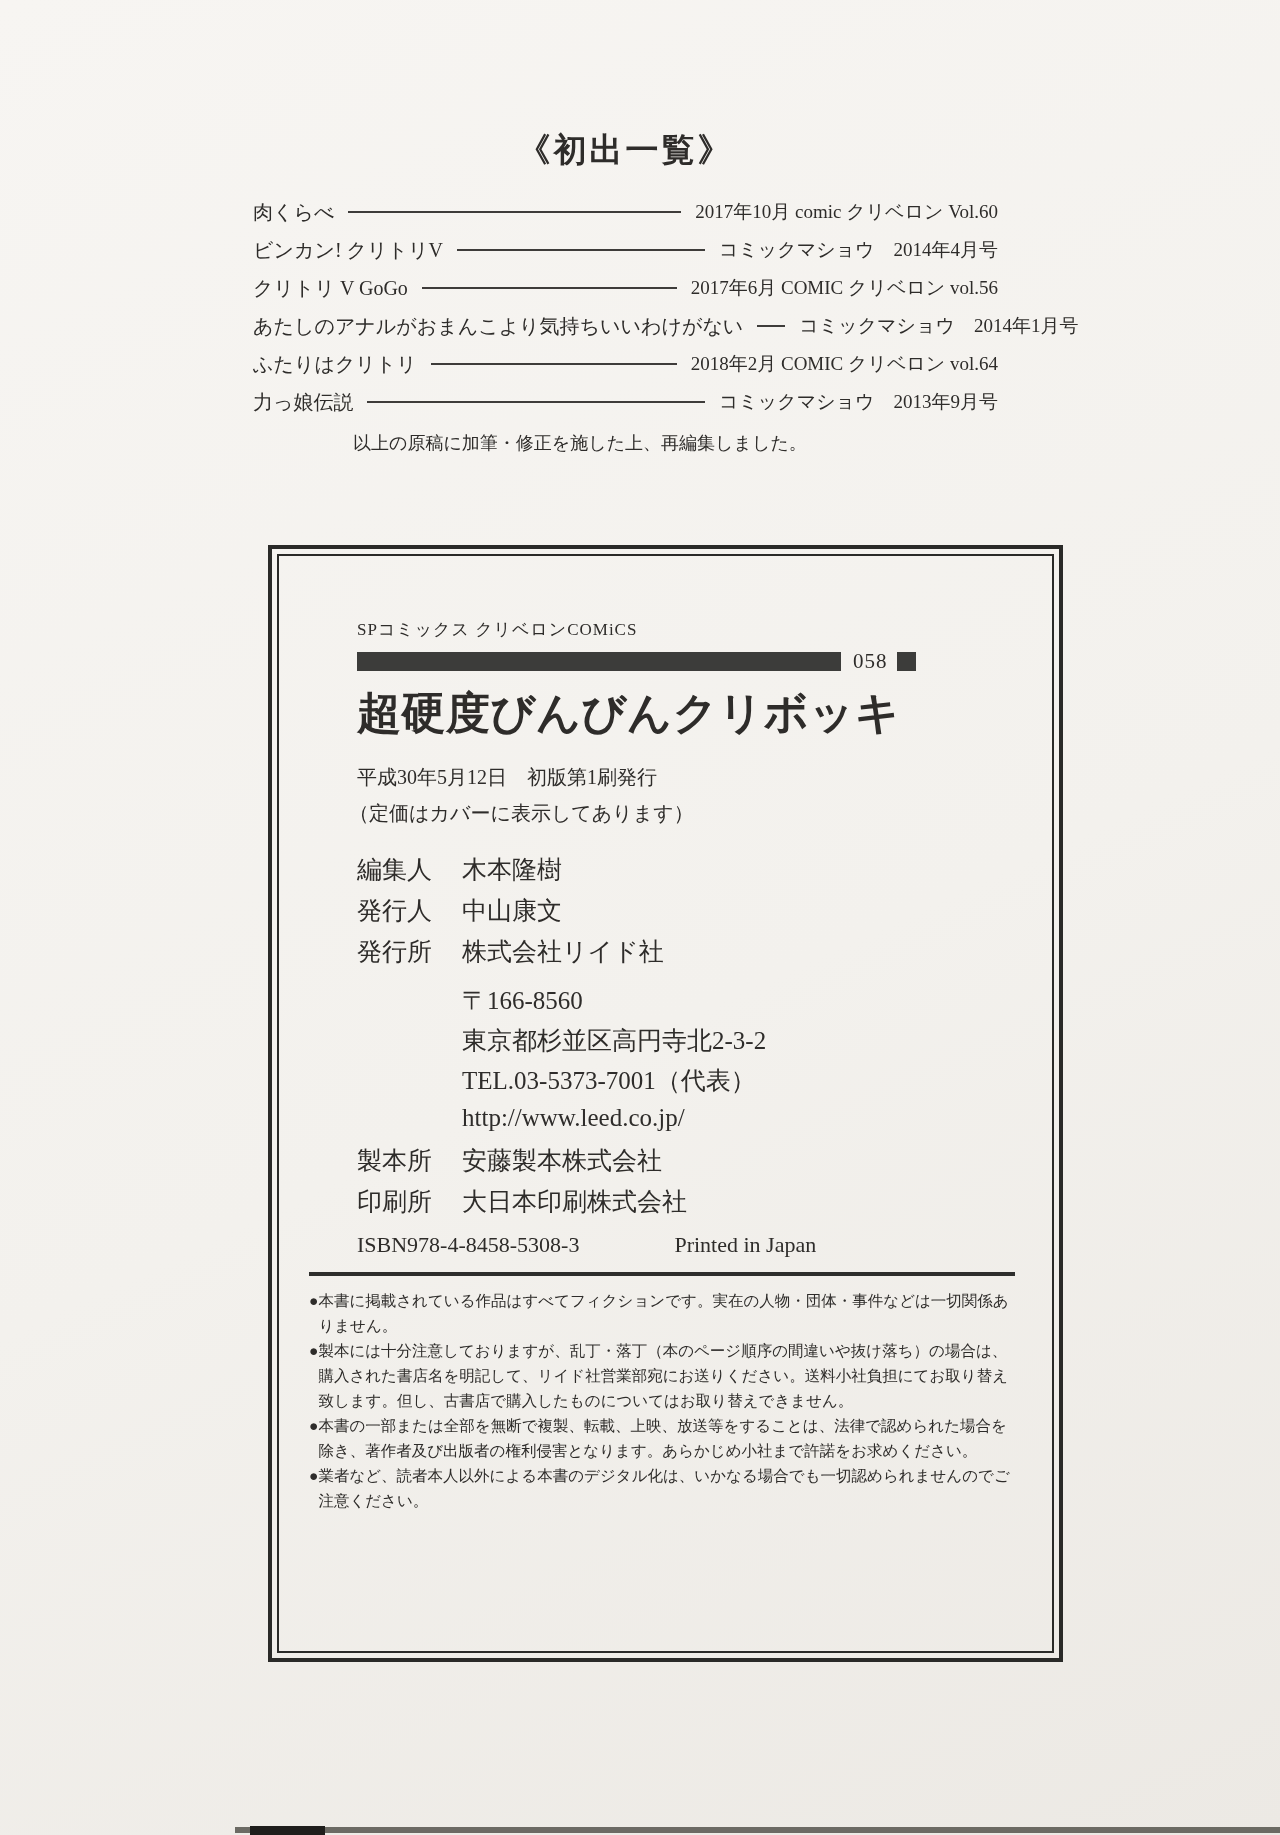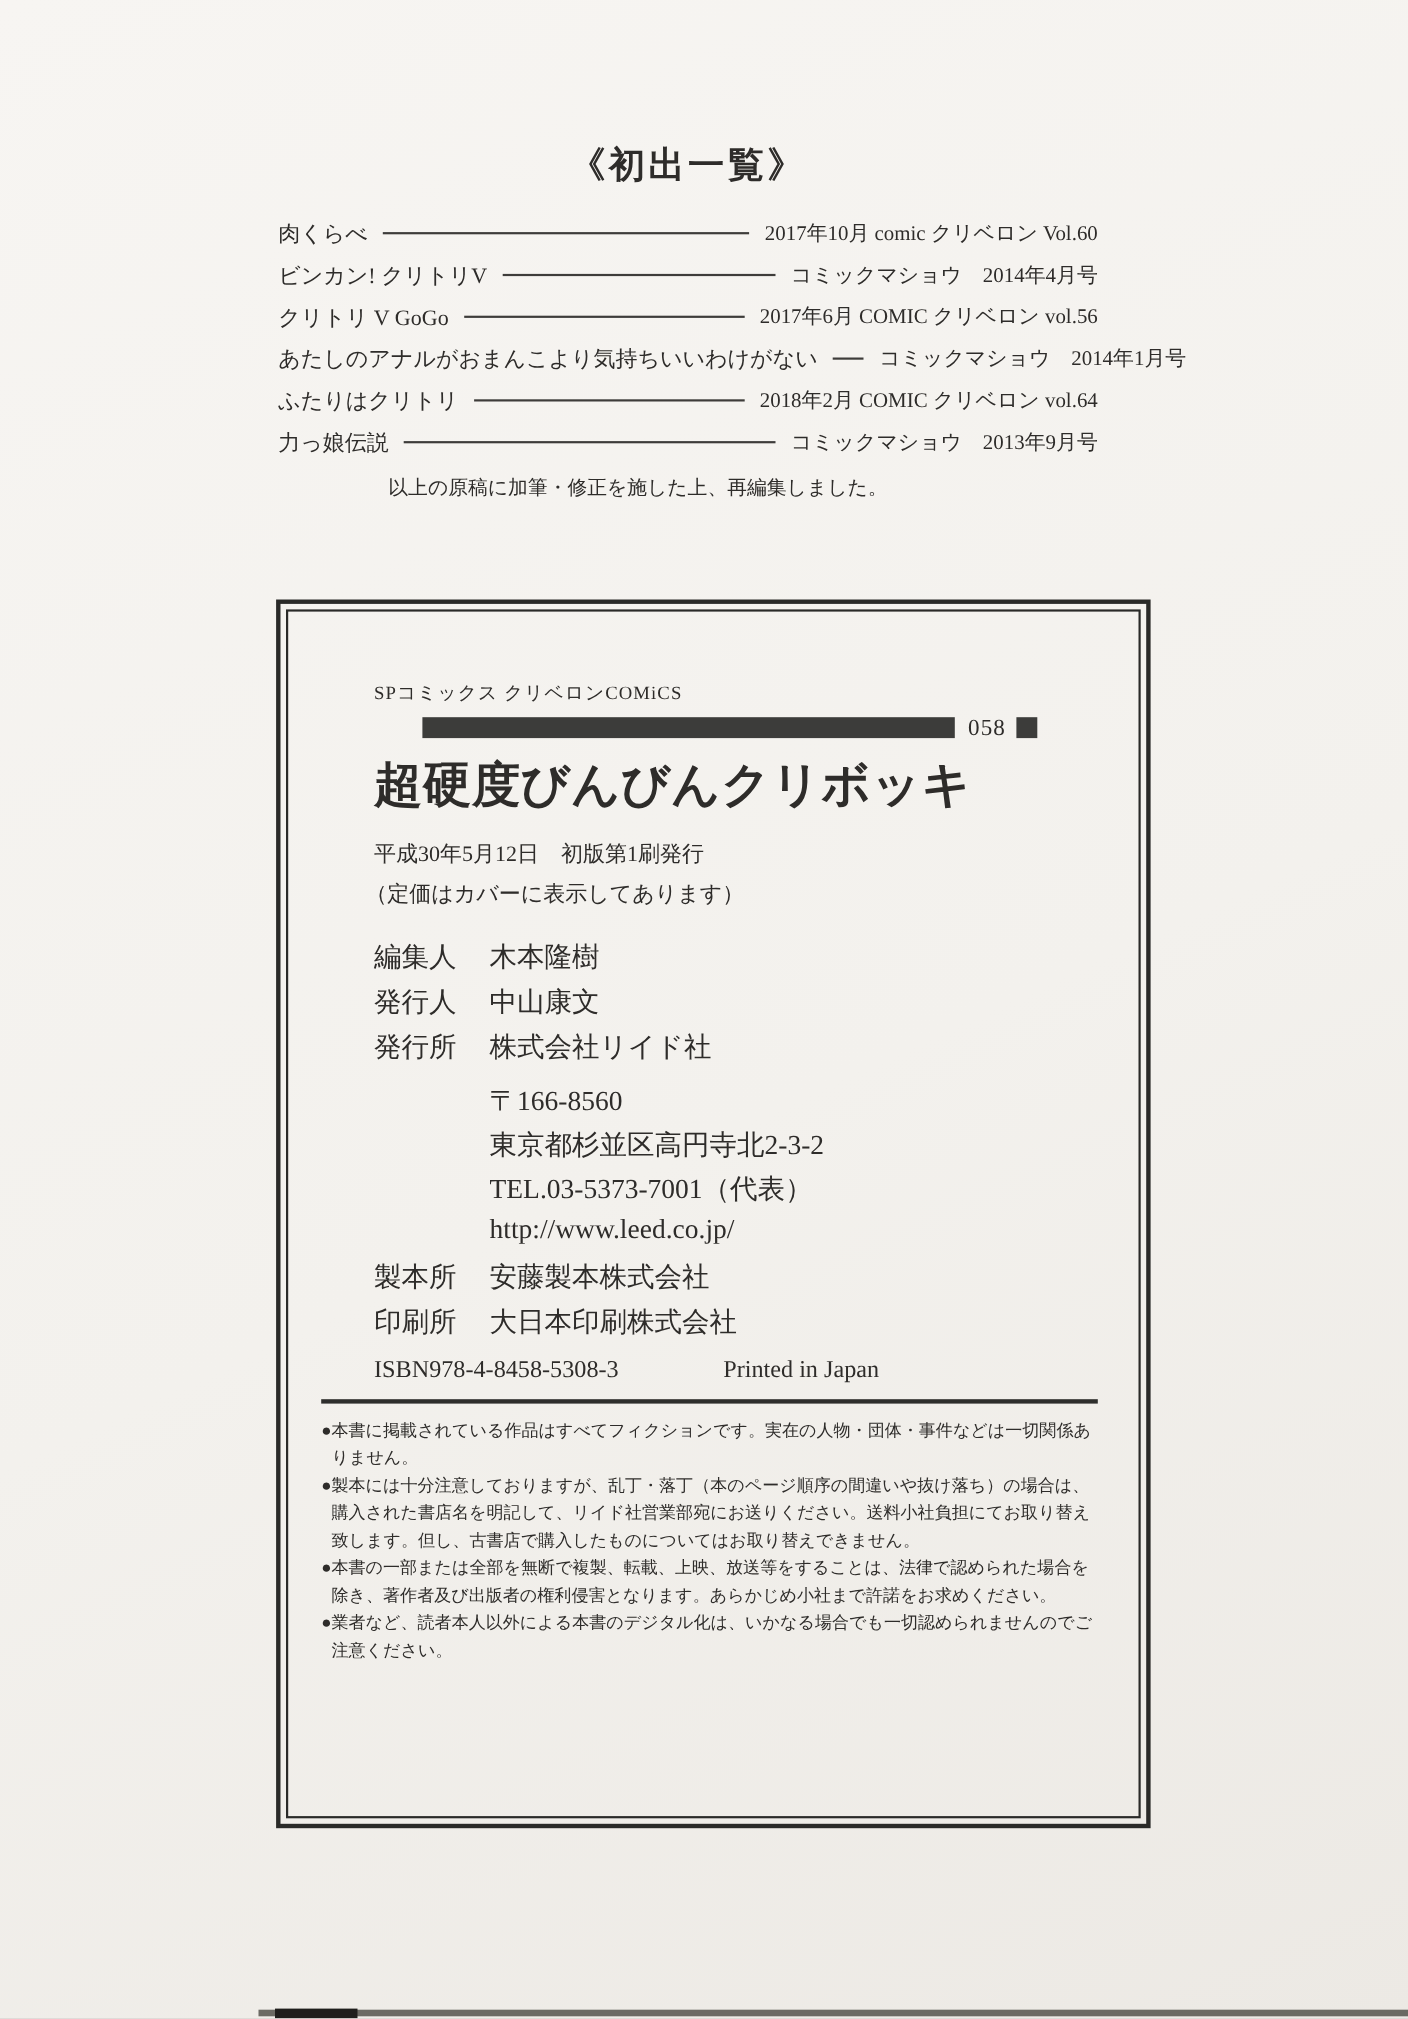--- a/index.html
+++ b/index.html
@@ -16,25 +16,25 @@
   
   .first-pub { position:absolute; left:253px; top:128px; width:745px; }
   .fp-header { text-align:center; font-size:33px; font-weight:bold; letter-spacing:3px; margin:0 0 28px 0; }
   .fp-row { display:flex; align-items:center; height:22px; margin-bottom:16px; font-size:20px; }
   .fp-title { white-space:nowrap; }
   .fp-leader { flex:1 1 auto; height:2px; background:#3e3c3a; margin:0 14px; min-width:28px; }
   .fp-source { white-space:nowrap; font-size:19px; }
   .fp-note { margin:18px 0 0 100px; font-size:18px; }
 
   
-  .colophon { position:absolute; left:251px; top:545px; width:795px; height:1117px; border:4px solid #2a2a28; box-sizing:border-box; background:transparent; }
+  .colophon { position:absolute; left:268px; top:545px; width:795px; height:1117px; border:4px solid #2a2a28; box-sizing:border-box; background:transparent; }
   .colophon-inner { position:absolute; top:5px; left:5px; right:5px; bottom:5px; border:2px solid #2a2a28; padding:62px 0 0 78px; box-sizing:border-box; }
 
   .series-label { font-size:17px; letter-spacing:1px; height:21px; }
-  .number-bar-row { display:flex; align-items:center; margin-top:13px; height:19px;margin-left:44px; }
+  .number-bar-row { display:flex; align-items:center; margin-top:13px; height:19px; }
   .number-bar { width:484px; height:19px; background:#3c3c3a; }
   .number-text { font-size:21px; margin-left:12px; letter-spacing:1px; line-height:19px; }
   .number-square { width:19px; height:19px; background:#3c3c3a; margin-left:9px; }
 
   .book-title { margin-top:18px; font-size:44px; font-weight:bold; line-height:1.15; letter-spacing:0.5px; }
   .edition { margin-top:20px; font-size:20px; line-height:34px; }
   .price-note { margin-top:6px; margin-left:-8px; font-size:20px; line-height:27px; }
 
   .credits { margin-top:26px; }
   .credit-row { display:flex; align-items:flex-start; font-size:25px; height:41px; }

